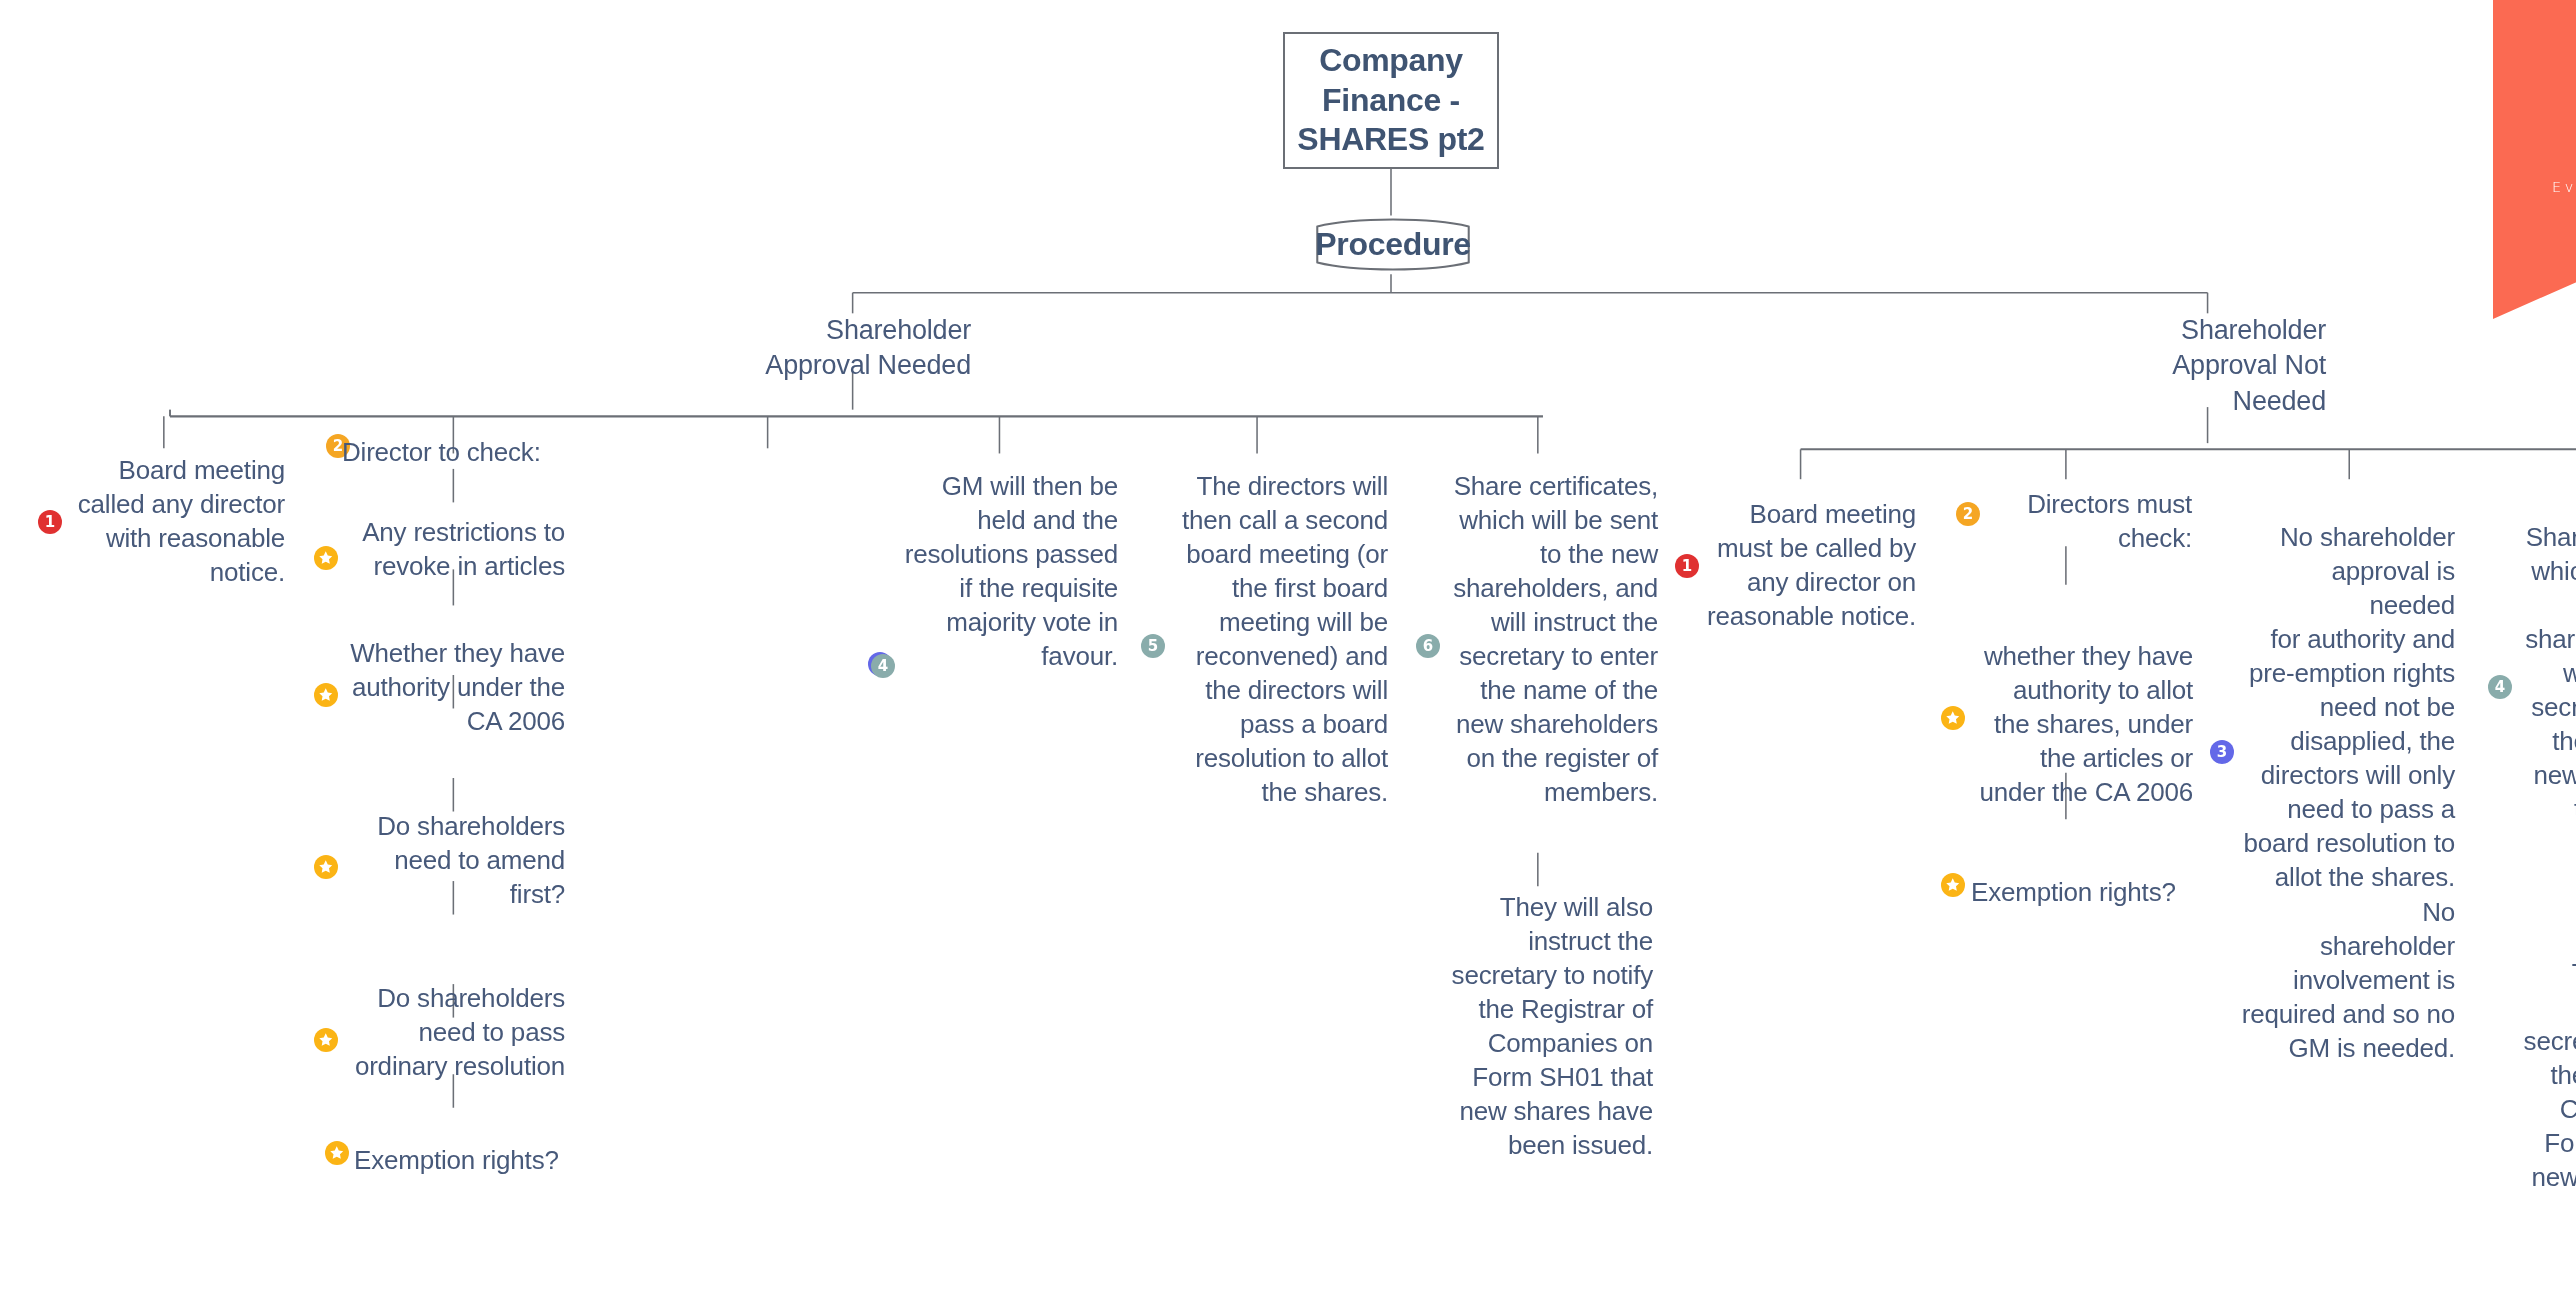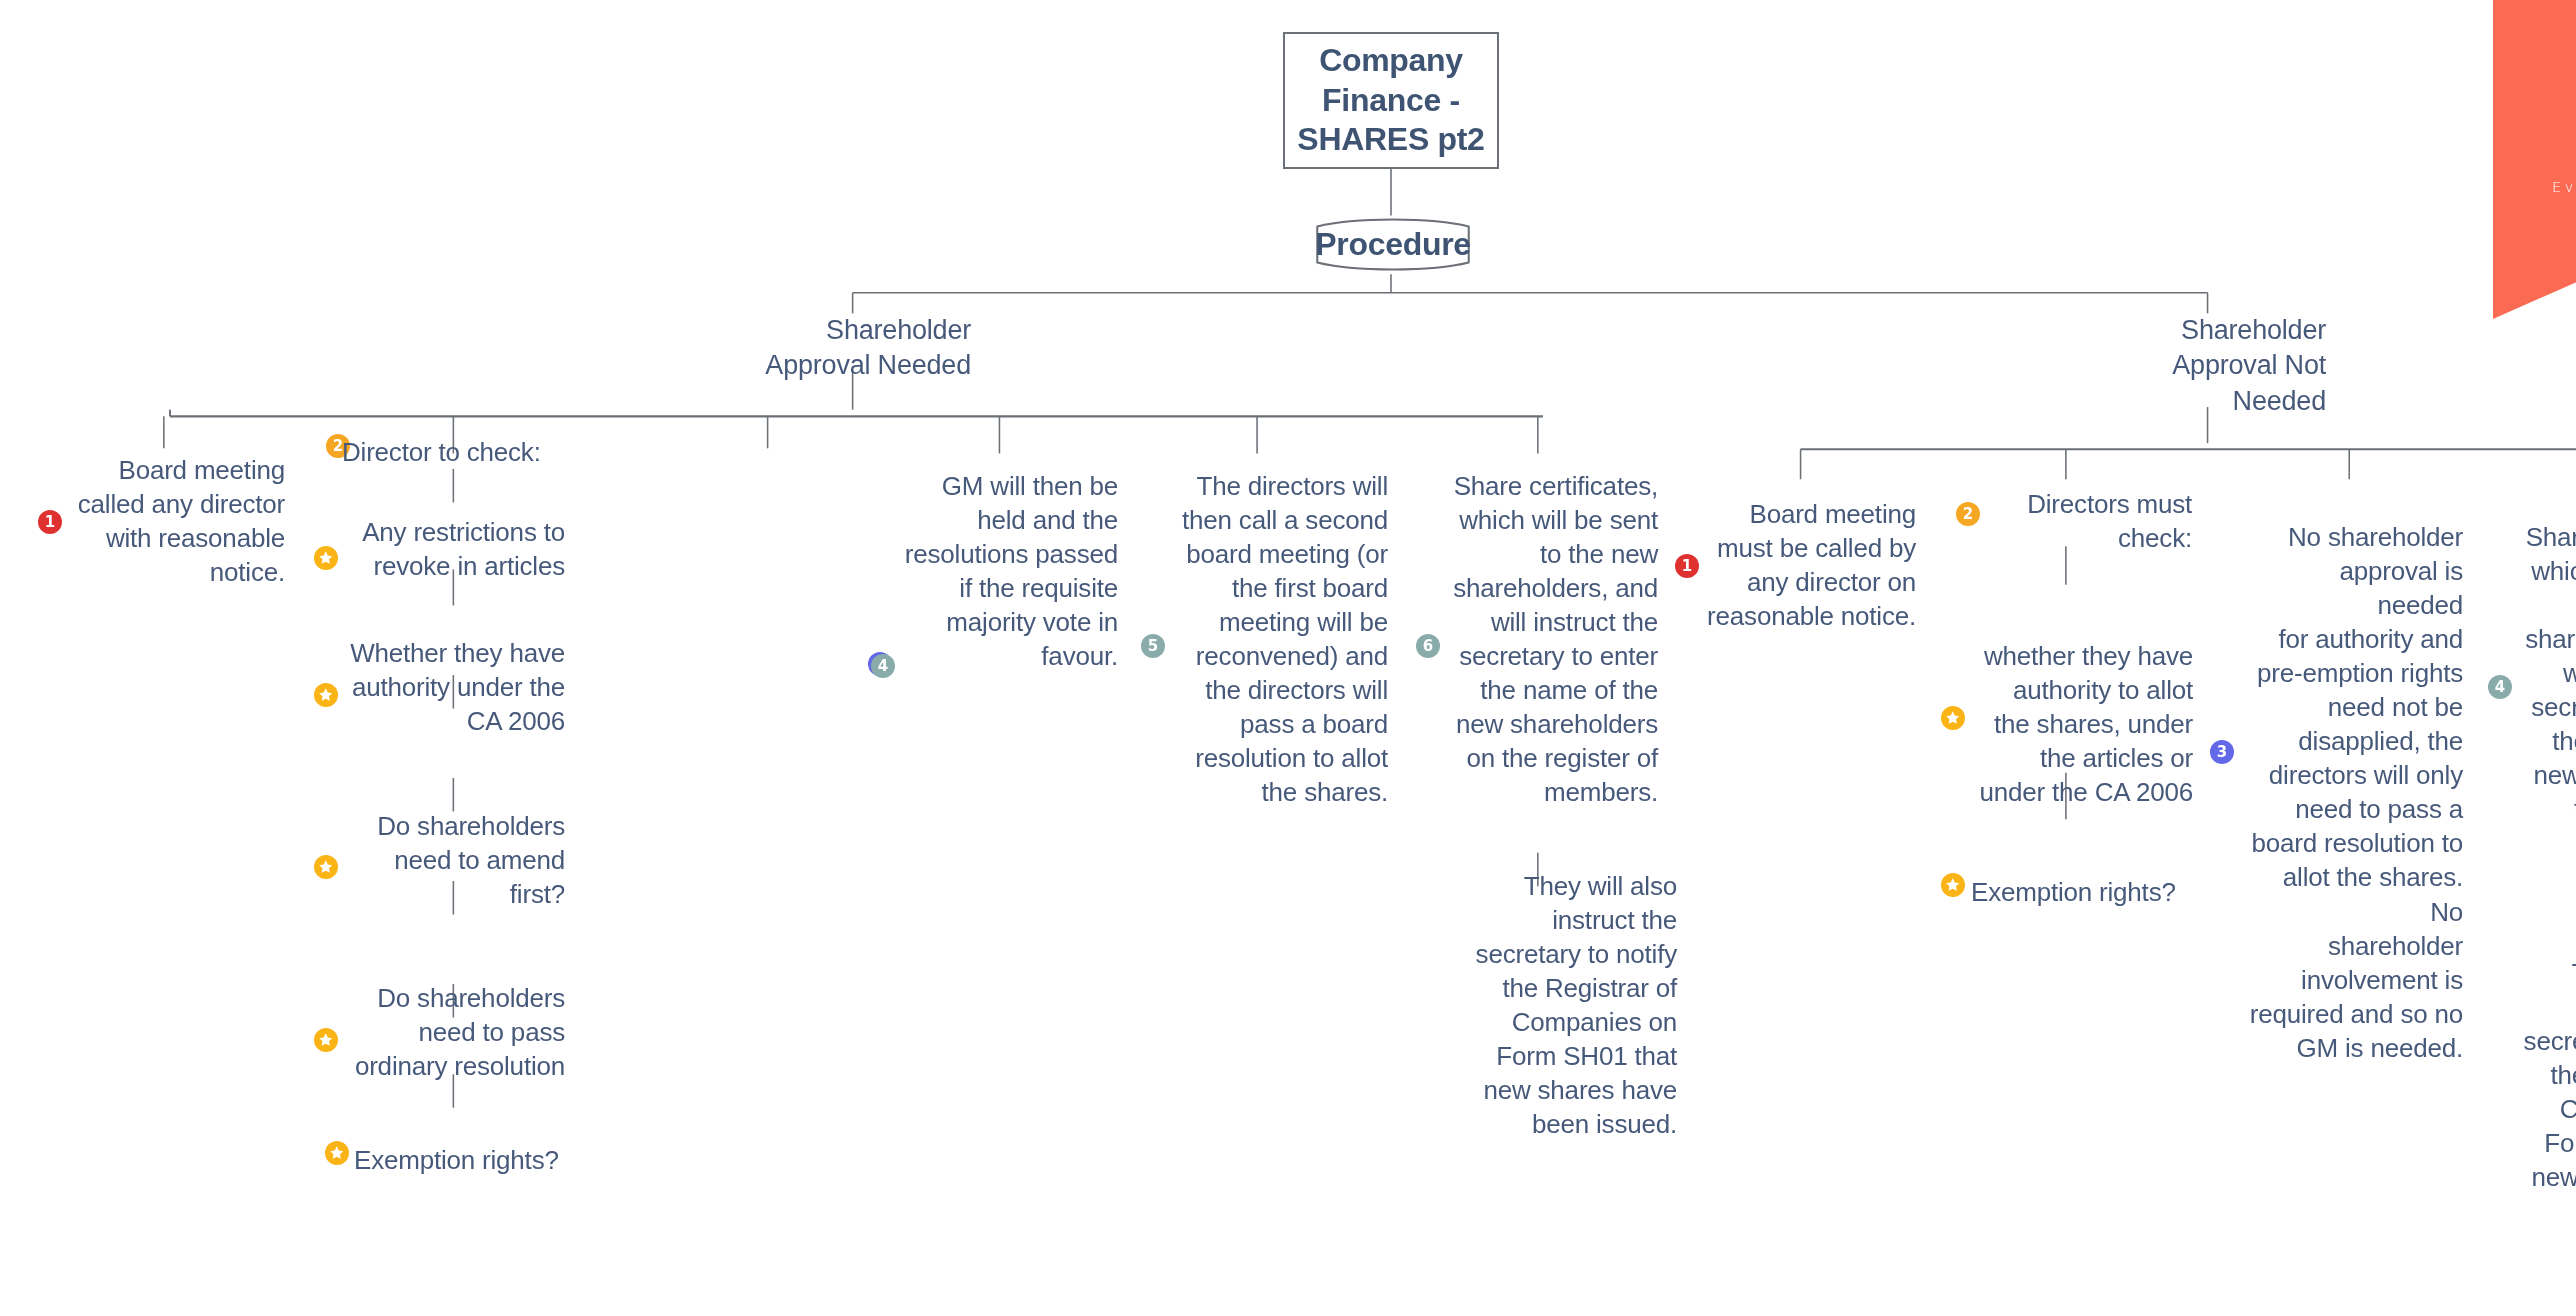--- a/index.html
+++ b/index.html
@@ -283,21 +283,21 @@
 which will be sent
 to the new
 shareholders, and
 will instruct the
 secretary to enter
 the name of the
 new shareholders
 on the register of
 members.</div>
 
-  <div class="node" style="left:1437px; top:869px; width:216px;margin-left:24px;">They will also
+  <div class="node" style="left:1437px; top:890px; width:216px;">They will also
 instruct the
 secretary to notify
 the Registrar of
 Companies on
 Form SH01 that
 new shares have
 been issued.</div>
 
   <div class="marker m-red" style="left:1675px; top:554px;">
     <span>1</span>
@@ -327,21 +327,21 @@
   <div class="marker m-star" style="left:1941px; top:873px;">
     <svg viewBox="0 0 24 24" xmlns="http://www.w3.org/2000/svg">
       <polygon points="12,2 15.1,8.6 22,9.5 17,14.4 18.3,21.4 12,18 5.7,21.4 7,14.4 2,9.5 8.9,8.6" fill="#ffffff"></polygon>
     </svg>
   </div>
   <div class="node" style="left:1971px; top:875px; width:216px; text-align:left;">Exemption rights?</div>
 
   <div class="marker m-blue" style="left:2210px; top:740px;">
     <span>3</span>
   </div>
-  <div class="node" style="left:2239px; top:520px; width:216px;margin-left:8px;">No shareholder
+  <div class="node" style="left:2239px; top:520px; width:216px;">No shareholder
 approval is needed
 for authority and
 pre-emption rights
 need not be
 disapplied, the
 directors will only
 need to pass a
 board resolution to
 allot the shares. No
 shareholder

